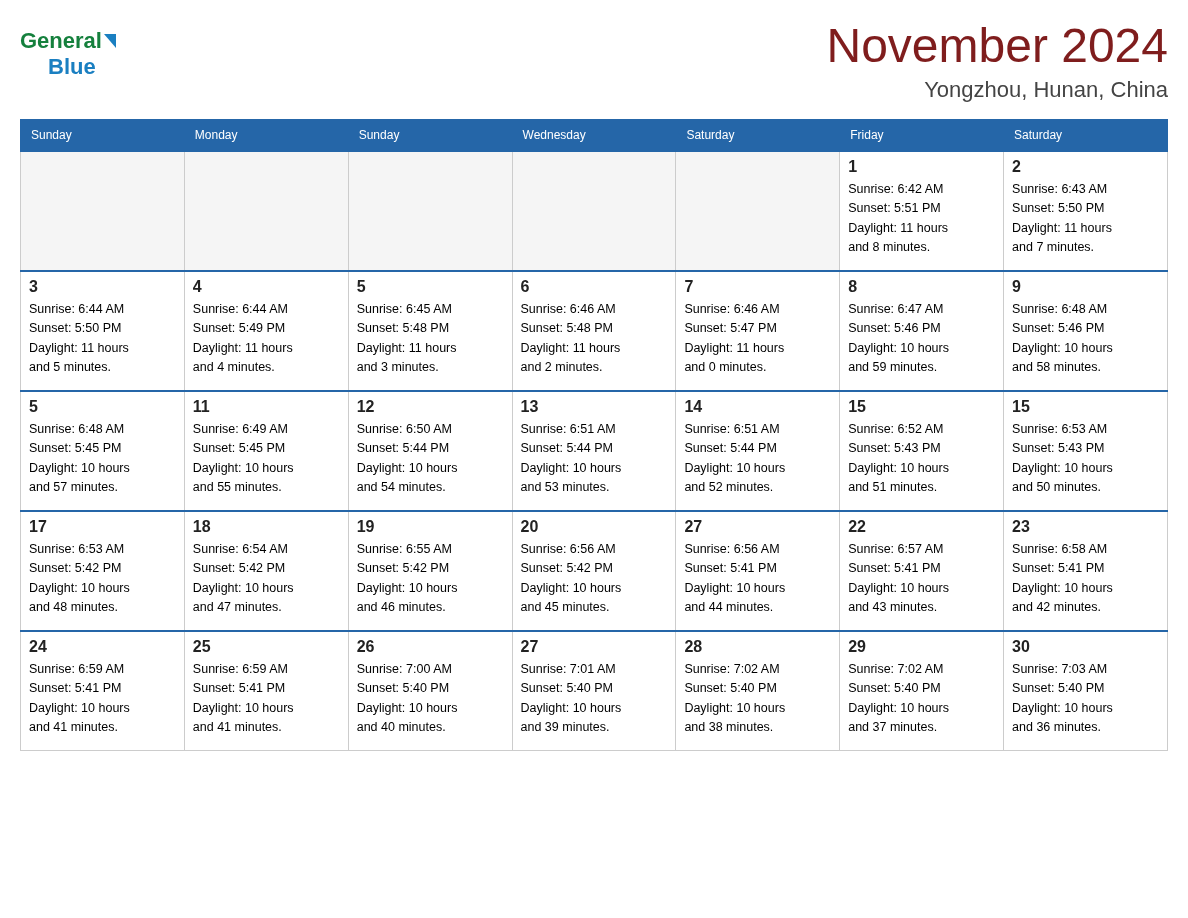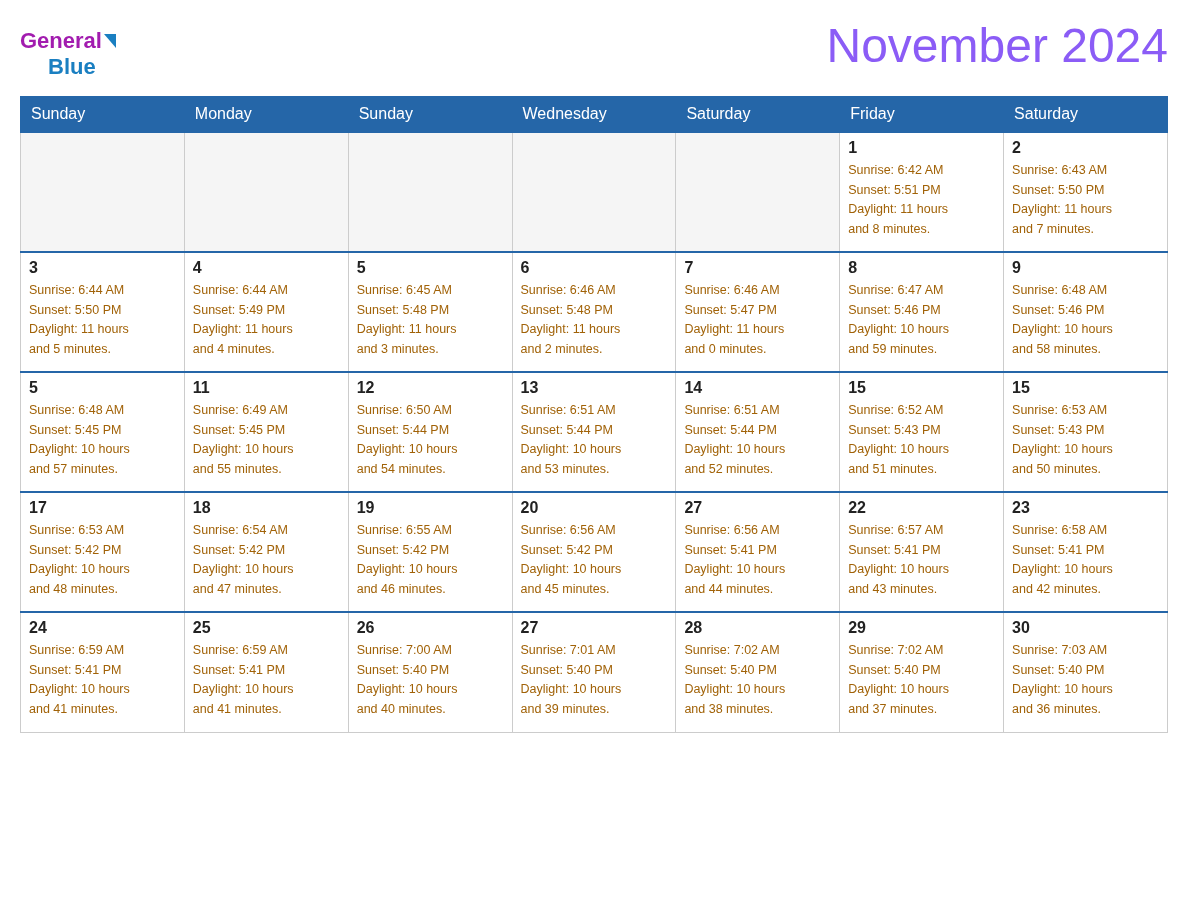--- a/index.html
+++ b/index.html
@@ -18,21 +18,21 @@
     }
     .logo {
       display: flex;
       flex-direction: column;
       align-items: flex-start;
       padding-top: 8px;
     }
     .logo-text {
       font-size: 22px;
       font-weight: bold;
-      color: #a21caf;
+      color: #15803d;
       line-height: 1.2;
     }
     .logo-arrow {
       width: 0;
       height: 0;
       border-left: 12px solid transparent;
       border-right: 0px solid transparent;
       border-top: 14px solid #1a7fc1;
       display: inline-block;
       margin-left: 2px;
@@ -47,38 +47,38 @@
       font-size: 22px;
       font-weight: bold;
       margin-left: 28px;
     }
     .title-area {
       text-align: right;
     }
     .month-year {
       font-size: 48px;
       font-weight: normal;
-      color: #8b5cf6;
+      color: #7f1d1d;
       line-height: 1.1;
     }
     .location {
       font-size: 22px;
       color: #444;
       margin-top: 4px;
     }
     .calendar-table {
       width: 100%;
       border-collapse: collapse;
       table-layout: fixed;
     }
     .calendar-table th {
       background-color: #2566a8;
       color: #fff;
       padding: 8px 10px;
-      font-size: 16px;
+      font-size: 12px;
       font-weight: normal;
       text-align: left;
       border: 1px solid #2566a8;
     }
     .calendar-table td {
       vertical-align: top;
       border: 1px solid #ccc;
       border-top: 2px solid #2566a8;
       padding: 6px 8px;
       height: 120px;
@@ -91,37 +91,38 @@
     }
     .day-number {
       font-size: 16px;
       font-weight: bold;
       color: #222;
       display: block;
       margin-bottom: 4px;
     }
     .day-info {
       font-size: 12.5px;
-      color: #a16207;
+      color: #000000;
       line-height: 1.55;
     }
   </style>
 </head>
 <body>
 
 <div class="header-area">
   <div class="logo">
     <div class="logo-line1">
       <span class="logo-text">General</span>
       <span class="logo-arrow"></span>
     </div>
     <div class="logo-line2">Blue</div>
   </div>
   <div class="title-area">
     <div class="month-year">November 2024</div>
+    <div class="location">Yongzhou, Hunan, China</div>
   </div>
 </div>
 
 <table class="calendar-table">
   <thead>
     <tr>
     <th>Sunday</th>
         <th>Monday</th>
         <th>Sunday</th>
         <th>Wednesday</th>

